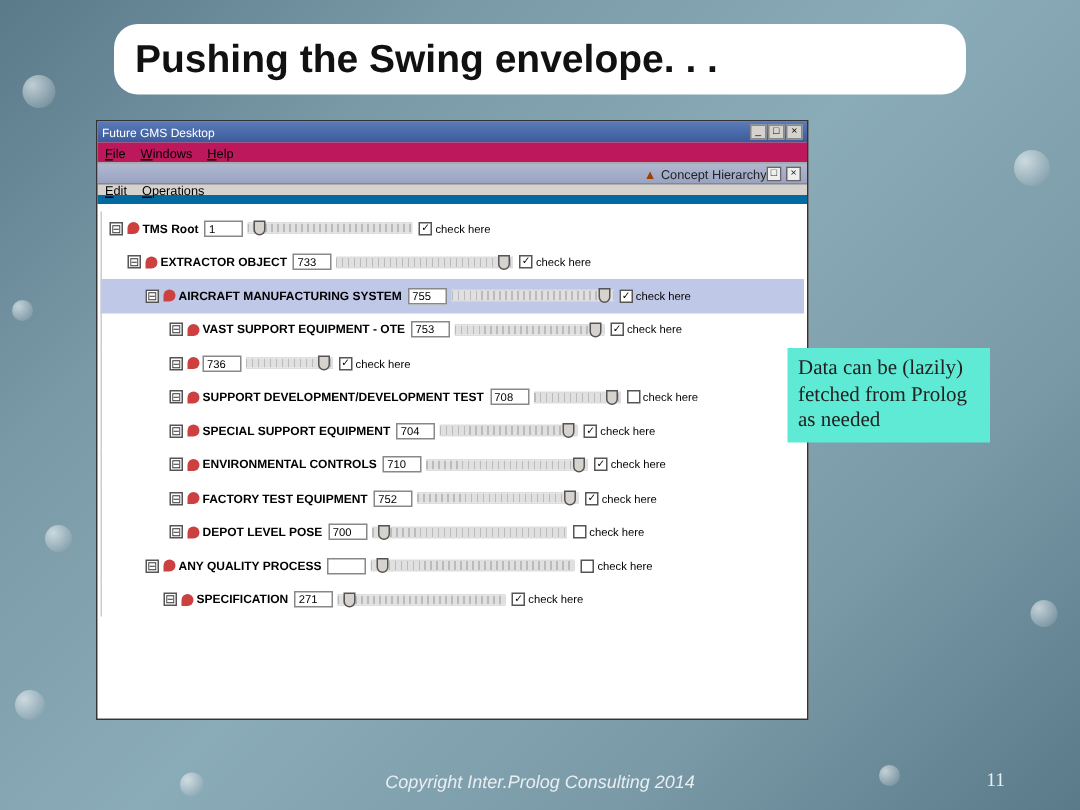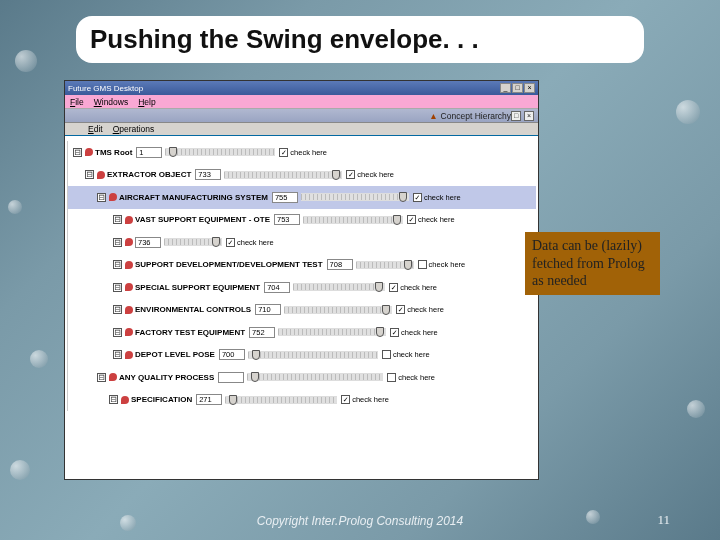--- a/index.html
+++ b/index.html
@@ -30,21 +30,21 @@
     padding: 8px 14px;
     font-size: 26px;
     font-weight: bold;
     color: #111;
     border-radius: 16px;
   }
   .callout {
     position: absolute;
     top: 232px; right: 60px;
     width: 135px;
-    background: #a16207;
+    background: #5eead4;
     padding: 5px 7px;
     font-size: 14px;
     color: #222;
     font-family: 'Times New Roman', serif;
     line-height: 1.25;
   }
   .footer-copy {
     position: absolute;
     bottom: 12px; left: 0; right: 0;
     text-align: center;
@@ -77,21 +77,21 @@
     height: 14px;
     display: flex;
     align-items: center;
     padding: 0 3px;
     font-size: 8px;
     justify-content: space-between;
   }
   .winbtns { display: flex; gap: 1px; }
   .winbtn { width: 11px; height: 10px; background: #d6d3ce; border: 1px solid #888; font-size: 7px; text-align: center; line-height: 8px; color: #000; }
   .menubar {
-    background: #f9a8d4;
+    background: #be185d;
     height: 14px;
     display: flex;
     gap: 10px;
     padding: 0 5px;
     align-items: center;
     font-size: 8.5px;
     border-bottom: 1px solid #aaa;
   }
   .menubar span:first-letter { text-decoration: underline; }
   .internal-title {
@@ -104,24 +104,24 @@
     color: #222;
     justify-content: flex-end;
     border-bottom: 1px solid #888;
   }
   .int-icons { display: flex; gap: 3px; }
   .int-icons .ic { width: 10px; height: 10px; border: 1px solid #666; background: #eee; font-size: 7px; text-align: center; }
   .submenu {
     height: 13px;
     display: flex;
     gap: 10px;
-    padding: 0 23px;
+    padding: 0 5px;
     align-items: center;
     font-size: 8.5px;
-    border-bottom: 1px solid #0369a1;
+    border-bottom: 6px solid #0369a1;
   }
   .submenu span:first-letter { text-decoration: underline; }
   .tree {
     background: #fff;
     height: calc(100% - 55px);
     overflow: hidden;
     padding: 5px 2px;
   }
   .row {
     display: flex;

